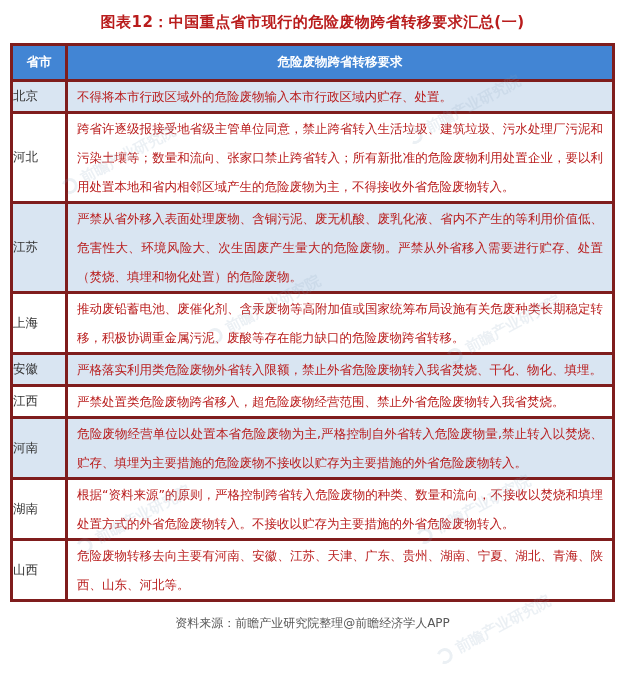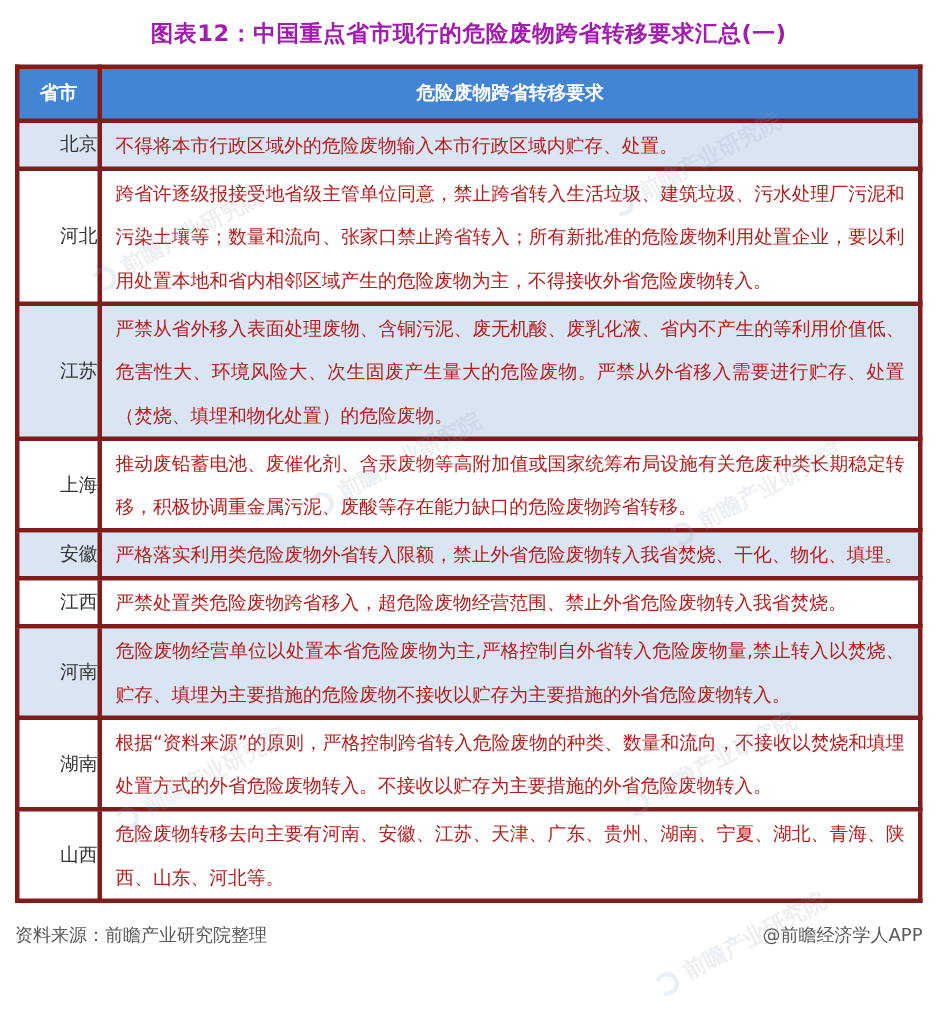--- a/index.html
+++ b/index.html
@@ -9,21 +9,21 @@
     background: #ffffff;
     color: #333;
     overflow: hidden;
   }
   .page { position: relative; width: 625px; height: 680px; background: #fff; }
 
   .title {
     text-align: center;
     font-size: 15px;
     font-weight: bold;
-    color: #a21caf;
+    color: #b91c1c;
     padding: 13px 0 11px 0;
     letter-spacing: 0.5px;
   }
 
   table.req-table {
     width: 605px;
     margin: 0 auto;
     border-collapse: collapse;
     table-layout: fixed;
   }
@@ -33,42 +33,42 @@
   .req-table thead th {
     background: #4285d4;
     color: #ffffff;
     font-size: 12.5px;
     font-weight: bold;
     height: 36px;
     text-align: center;
   }
   .req-table thead th.col-prov { width: 55px; }
   .req-table td.prov {
-    text-align: right;
+    text-align: left;
     vertical-align: middle;
     font-size: 12.5px;
     color: #333;
     background-clip: padding-box;
   }
   .req-table td.req {
     font-size: 12.5px;
     color: #b91c1c;
     line-height: 29px;
     padding: 0 9px;
     text-align: justify;
     vertical-align: middle;
   }
   .req-table tr { height: 28px; }
   .req-table tr.alt td { background-color: #d9e5f2; }
 
   .footer {
     width: 605px;
     margin: 13px auto 0 auto;
     display: flex;
-    justify-content: space-between;
+    justify-content: center;
     align-items: center;
     font-size: 12px;
     color: #595959;
   }
 
   
   .wm-layer { position: absolute; inset: 0; pointer-events: none; z-index: 5; }
   .wm {
     position: absolute;
     display: flex;

